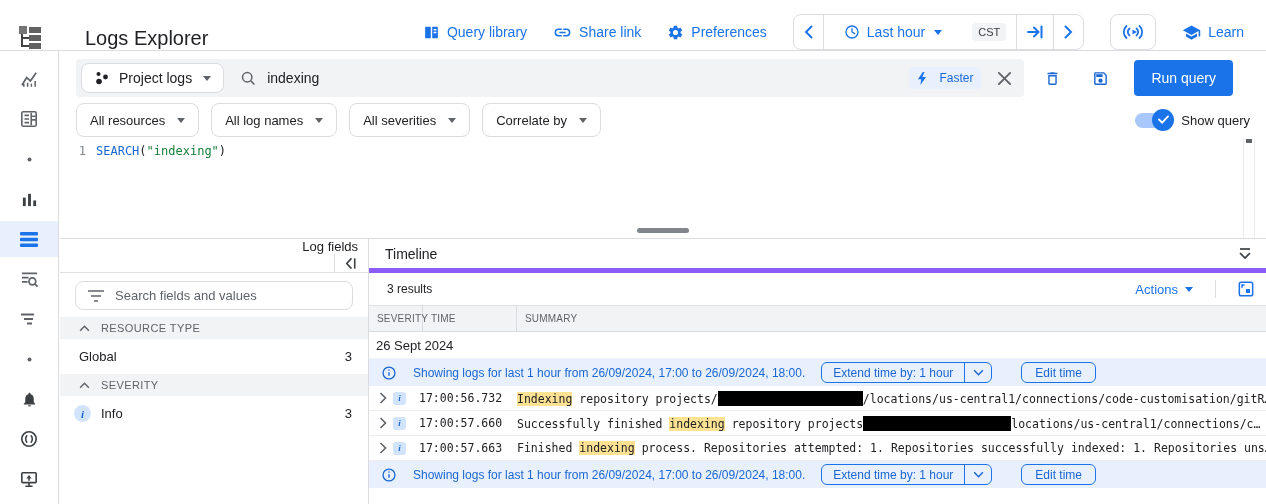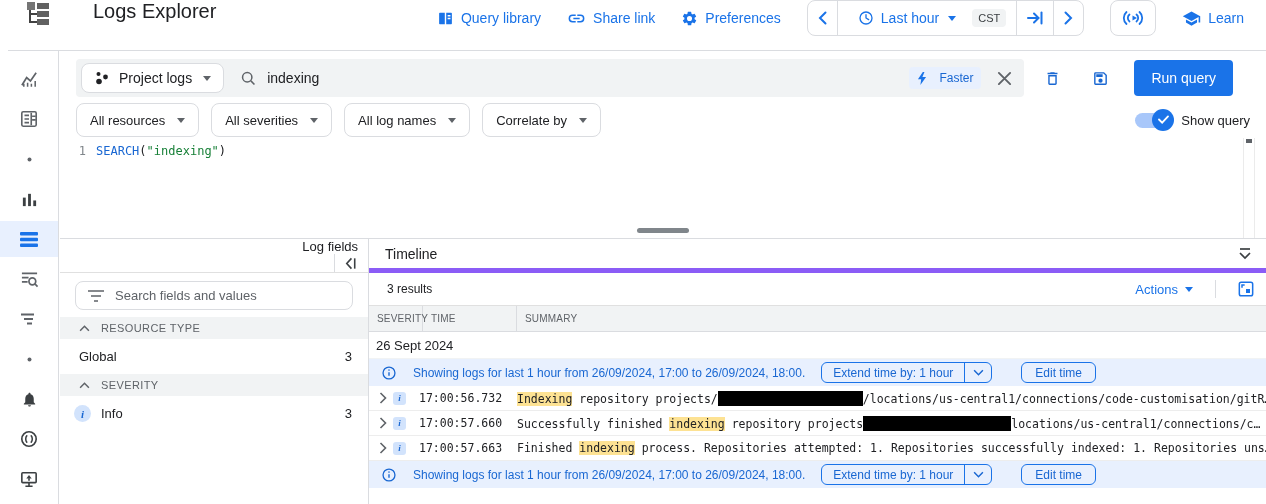--- a/index.html
+++ b/index.html
@@ -1,31 +1,31 @@
 <!DOCTYPE html>
 <html><head>
 <meta charset="utf-8">
 <style>
   * { box-sizing: border-box; margin: 0; padding: 0; }
   html,body { width:1266px; height:504px; overflow:hidden; background:#fff;
     font-family:"Liberation Sans", sans-serif; color:#202124; }
   .app { position:relative; width:1266px; height:504px; background:#fff; }
 
   
-  .topbar { position:absolute; top:0; left:8px; right:0; height:51px;
-    border-bottom:1px solid #dadce0; display:flex; align-items:flex-start; background:#fff; z-index:5; }
+  .topbar { position:absolute; top:0; left:0; right:0; height:51px;
+    border-bottom:1px solid #dadce0; display:flex; align-items:flex-end; background:#fff; z-index:5; }
   .logo-box { width:59px; display:flex; justify-content:center; align-items:center; }
   .page-title { font-size:20px; color:#202124; margin-left:26px; white-space:nowrap; }
   .top-actions { margin-left:auto; display:flex; align-items:center; gap:26px; padding-right:22px; }
   .top-link { display:flex; align-items:center; gap:7px; color:#1a73e8; font-size:14px; cursor:pointer; white-space:nowrap; }
   .time-group { display:flex; align-items:center; border:1px solid #dadce0; border-radius:8px; height:36px; overflow:hidden; }
   .time-seg { display:flex; align-items:center; height:100%; padding:0 10px; cursor:pointer; }
   .time-seg + .time-seg { border-left:1px solid #dadce0; }
   .time-main { display:flex; align-items:center; gap:7px; color:#1a73e8; font-size:14px; padding:0 10px; }
-  .tz-badge { background:#f1f3f4; color:#3c4043; border-radius:4px; font-size:11px; padding:3px 6px; margin-left:6px; }
+  .tz-badge { background:#f1f3f4; color:#3c4043; border-radius:4px; font-size:11px; padding:3px 6px; margin-left:20px; }
   .icon-btn-bordered { border:1px solid #dadce0; border-radius:8px; height:36px; width:46px;
     display:flex; align-items:center; justify-content:center; cursor:pointer; }
   .caret { display:inline-block; width:0; height:0; border-left:4px solid transparent;
     border-right:4px solid transparent; border-top:5px solid #1a73e8; margin-left:2px; }
   .caret.dark { border-top-color:#5f6368; }
 
   
   .rail { position:absolute; left:0; top:51px; width:59px; bottom:0; border-right:1px solid #dadce0;
     display:flex; flex-direction:column; align-items:stretch; padding-top:8px; background:#fff; z-index:4; }
   .rail-item { height:40px; display:flex; align-items:center; justify-content:center; cursor:pointer; }
@@ -356,25 +356,25 @@
       </div>
       <button class="run-btn">Run query</button>
     </div>
 
     <div class="filters-row">
       <div class="filter-btn">
         <span>All resources</span>
         <span class="caret dark"></span>
       </div>
       <div class="filter-btn">
+        <span>All log names</span>
+        <span class="caret dark"></span>
+      </div>
+      <div class="filter-btn">
         <span>All severities</span>
-        <span class="caret dark"></span>
-      </div>
-      <div class="filter-btn">
-        <span>All log names</span>
         <span class="caret dark"></span>
       </div>
       <div class="filter-btn">
         <span>Correlate by</span>
         <span class="caret dark"></span>
       </div>
       <div class="show-query">
         <div class="toggle">
           <div class="toggle-knob">
             <svg width="11" height="9" viewBox="0 0 12 10">

